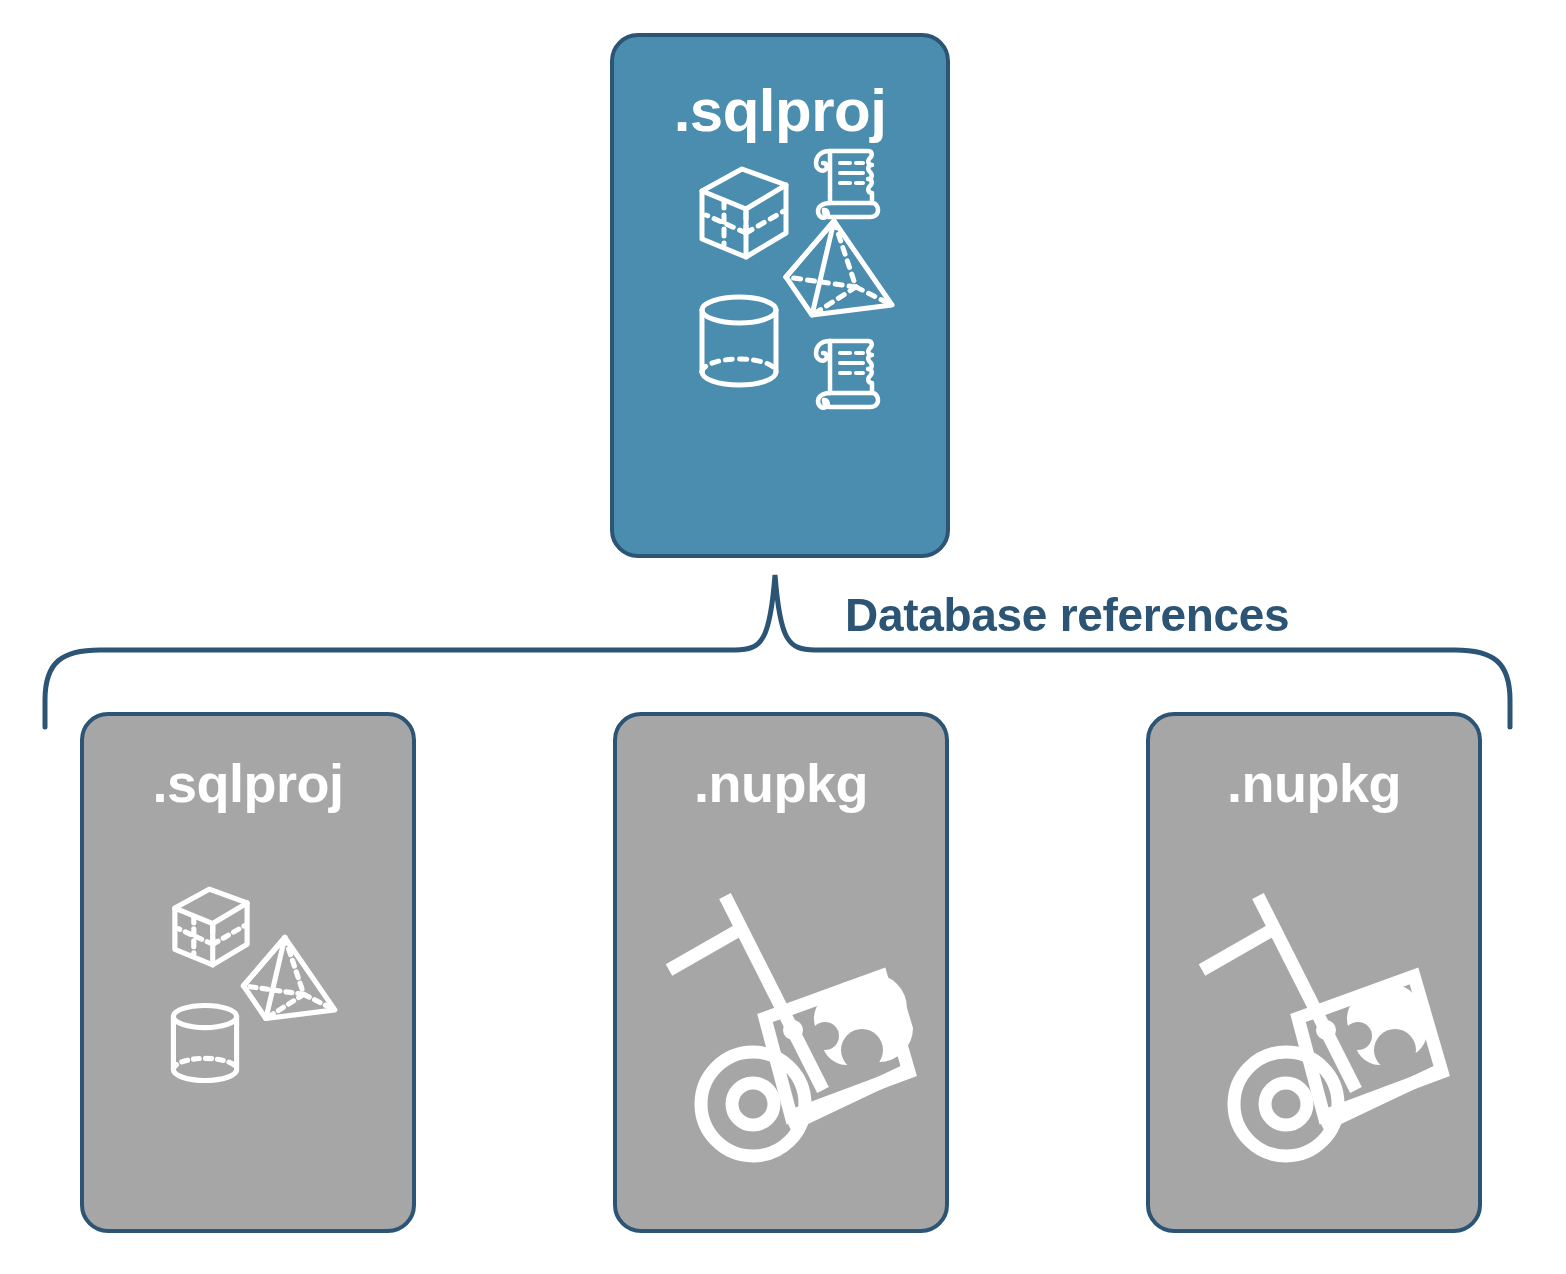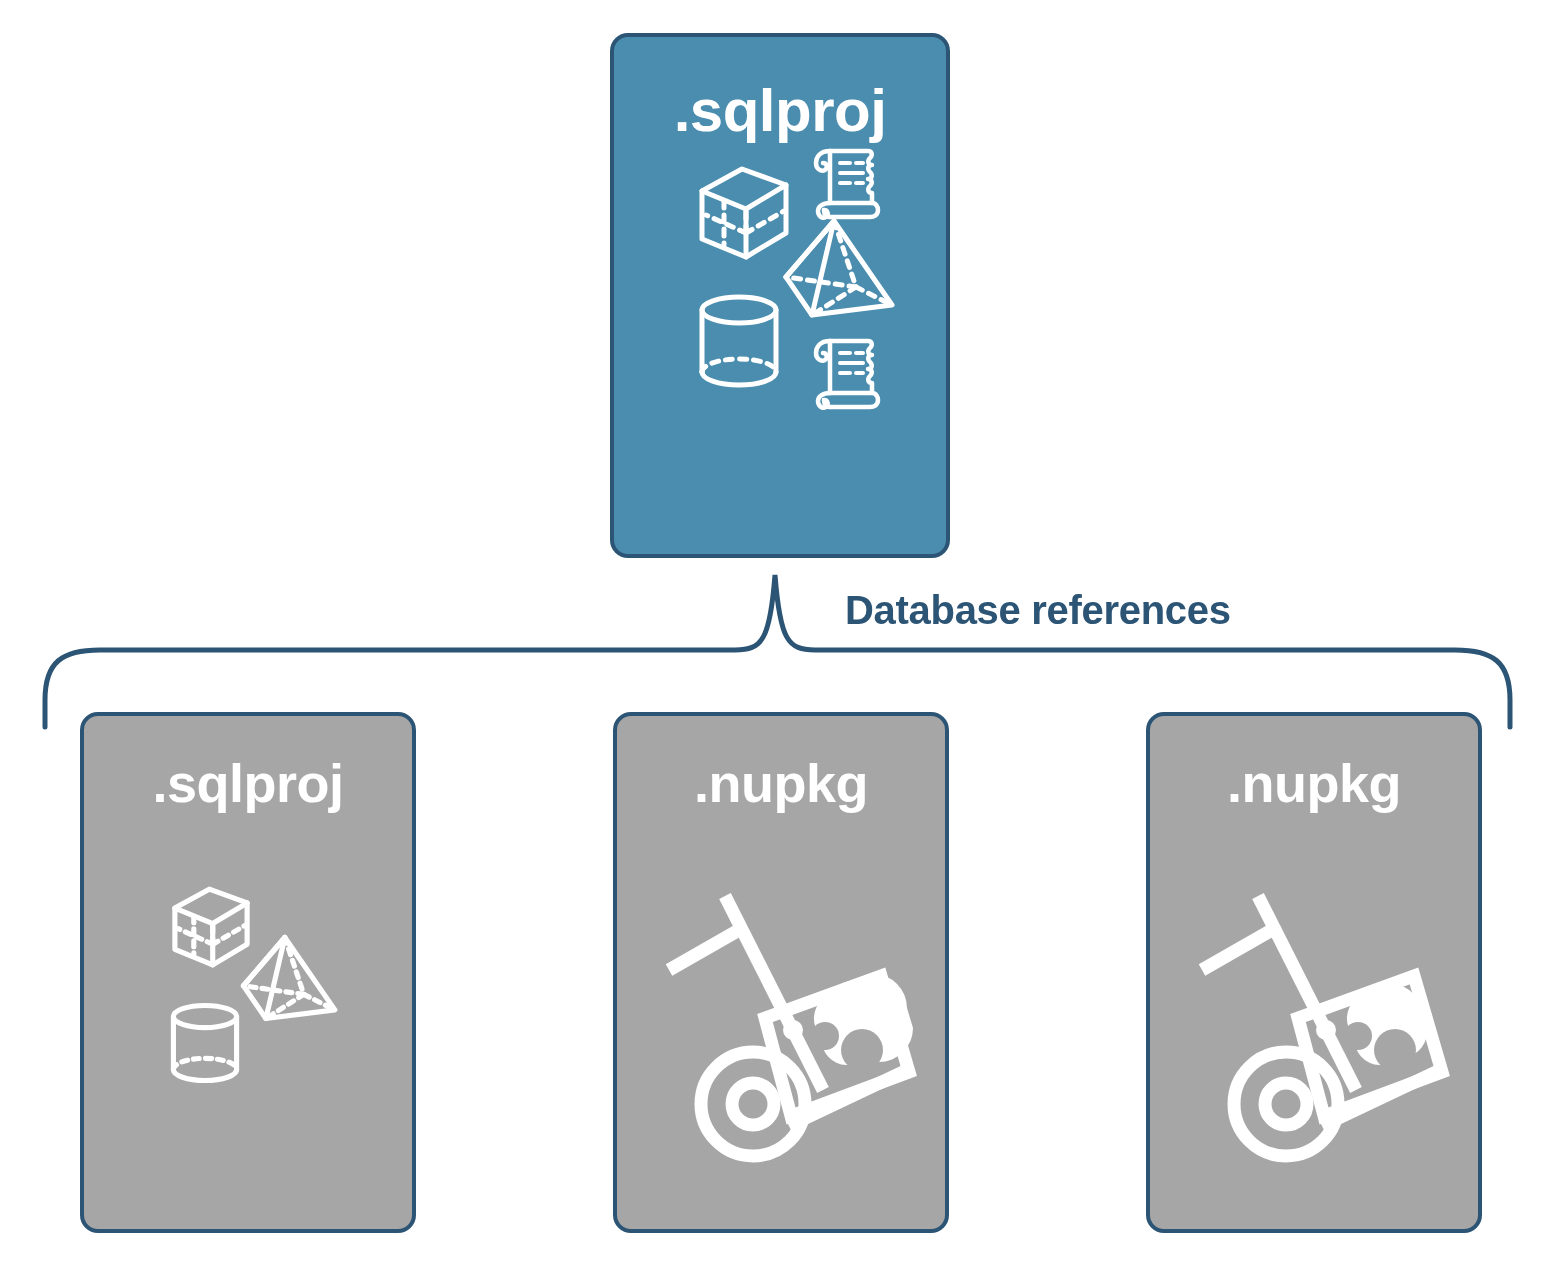--- a/index.html
+++ b/index.html
@@ -16,21 +16,21 @@
     height: 1274px;
     background: #ffffff;
     overflow: hidden;
   }
 
   
   .card {
     position: absolute;
     box-sizing: border-box;
     border: 4px solid #2C5475;
-    border-radius: 18px;
+    border-radius: 28px;
     display: flex;
     flex-direction: column;
     align-items: center;
   }
   .card.blue  { background: #4A8DAF; }
   .card.gray  { background: #A6A6A6; }
 
   .card-title {
     color: #ffffff;
     font-weight: bold;
@@ -63,21 +63,21 @@
     width: 1566px;
     height: 1274px;
     pointer-events: none;
   }
 
   
   #ref-label {
     position: absolute;
     left: 845px;
     top: 588px;
-    font-size: 40px;
+    font-size: 46px;
     font-weight: bold;
     color: #2C5475;
     letter-spacing: -0.3px;
     white-space: nowrap;
     user-select: none;
   }
 </style>
 </head>
 <body>
 

